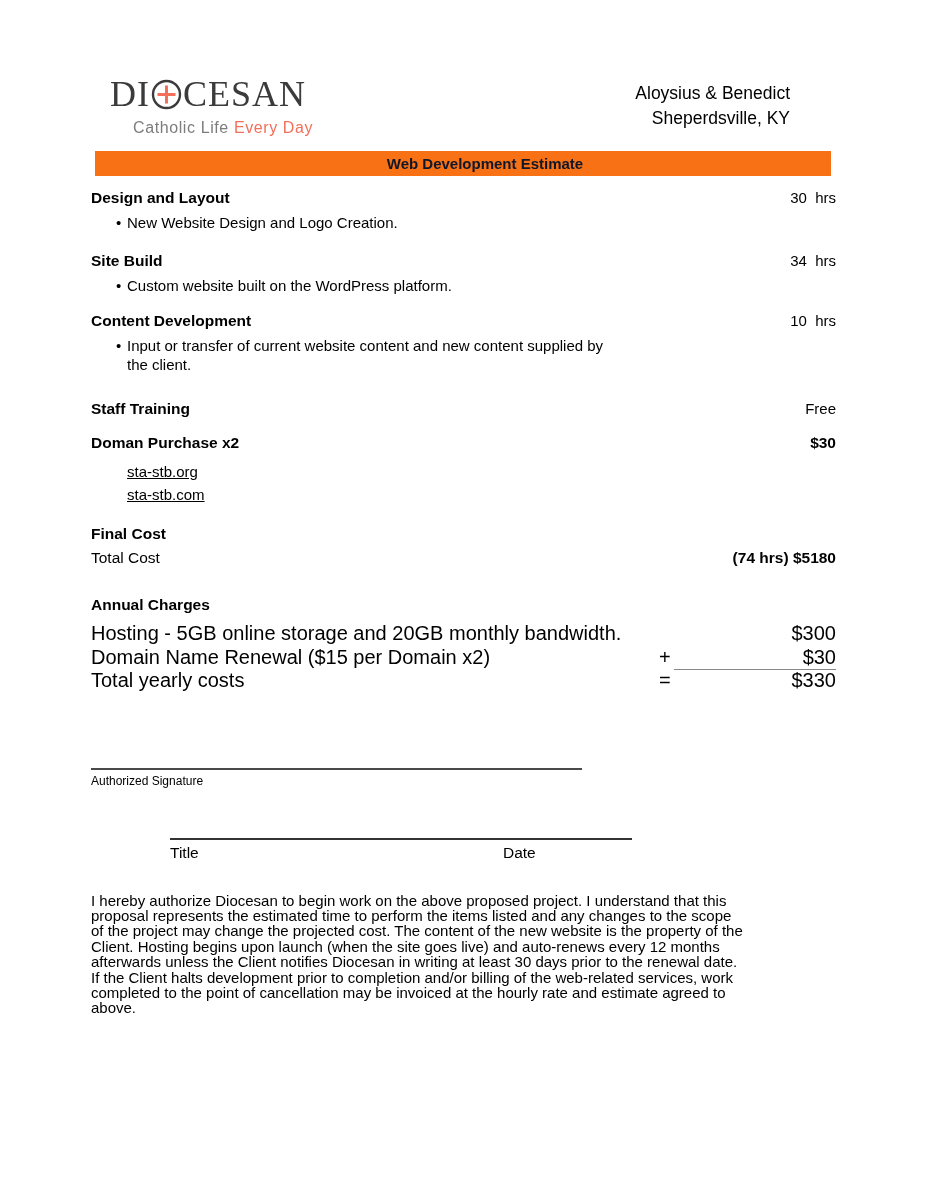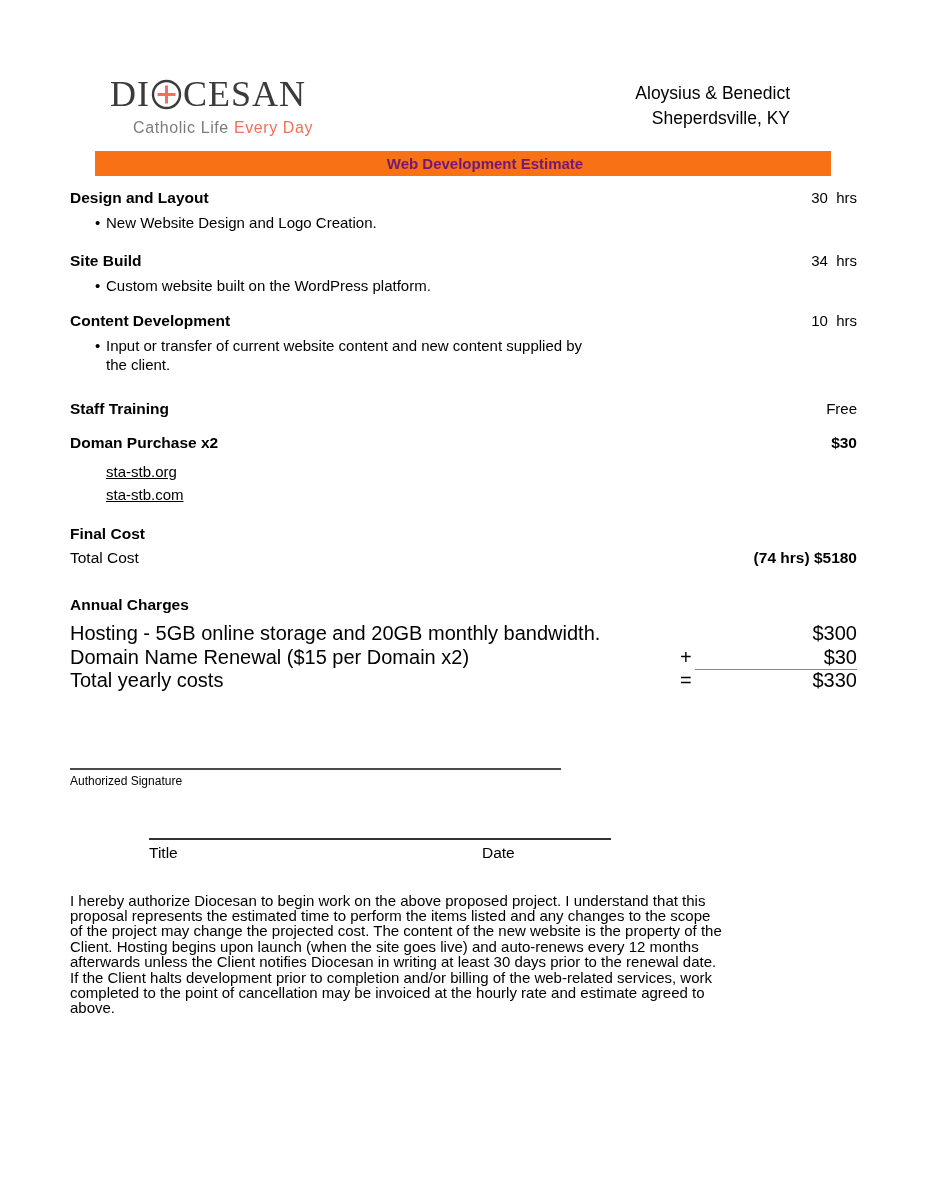--- a/index.html
+++ b/index.html
@@ -14,24 +14,24 @@
     font-family:"Liberation Serif", serif; font-size:36px; color:#3b3b3b;
     letter-spacing:1px; display:flex; align-items:center; line-height:1;
   }
   .logo-cross { margin:0 1px; display:inline-flex; }
   .logo-tagline { font-size:16px; letter-spacing:0.6px; color:#7c7c7c; margin:7px 0 0 23px; }
   .tagline-accent { color:#f2705a; }
   .client { text-align:right; font-size:17.5px; line-height:25px; margin-top:5px; }
   
   .banner {
     margin:14px 96px 0 95px; height:25px; background:#f87114;
-    color:#701a75; font-size:15px; font-weight:bold; text-align:center; line-height:25px;padding-left:44px;
+    color:#0f172a; font-size:15px; font-weight:bold; text-align:center; line-height:25px;padding-left:44px;
   }
   
-  .content { padding:0 70px; }
+  .content { padding:0 91px; }
   .sec-row { display:flex; justify-content:space-between; align-items:baseline; }
   .sec-title { font-size:15.5px; font-weight:bold; line-height:16px; }
   .sec-val { font-size:15px; line-height:16px; white-space:pre; }
   .sec-val.bold { font-weight:bold; font-size:15.5px; }
   .bullet { display:flex; margin-left:25px; font-size:15px; line-height:18.5px; }
   .bullet::before { content:"\2022"; width:11px; flex:0 0 11px; }
   .bullet .btxt { display:block; }
   .links { margin:9px 0 0 36px; }
   .domain-link { display:block; font-size:15px; line-height:23px; color:#000; text-decoration:underline; }
   .plain-row { display:flex; justify-content:space-between; align-items:baseline; font-size:15.5px; line-height:16px; }

